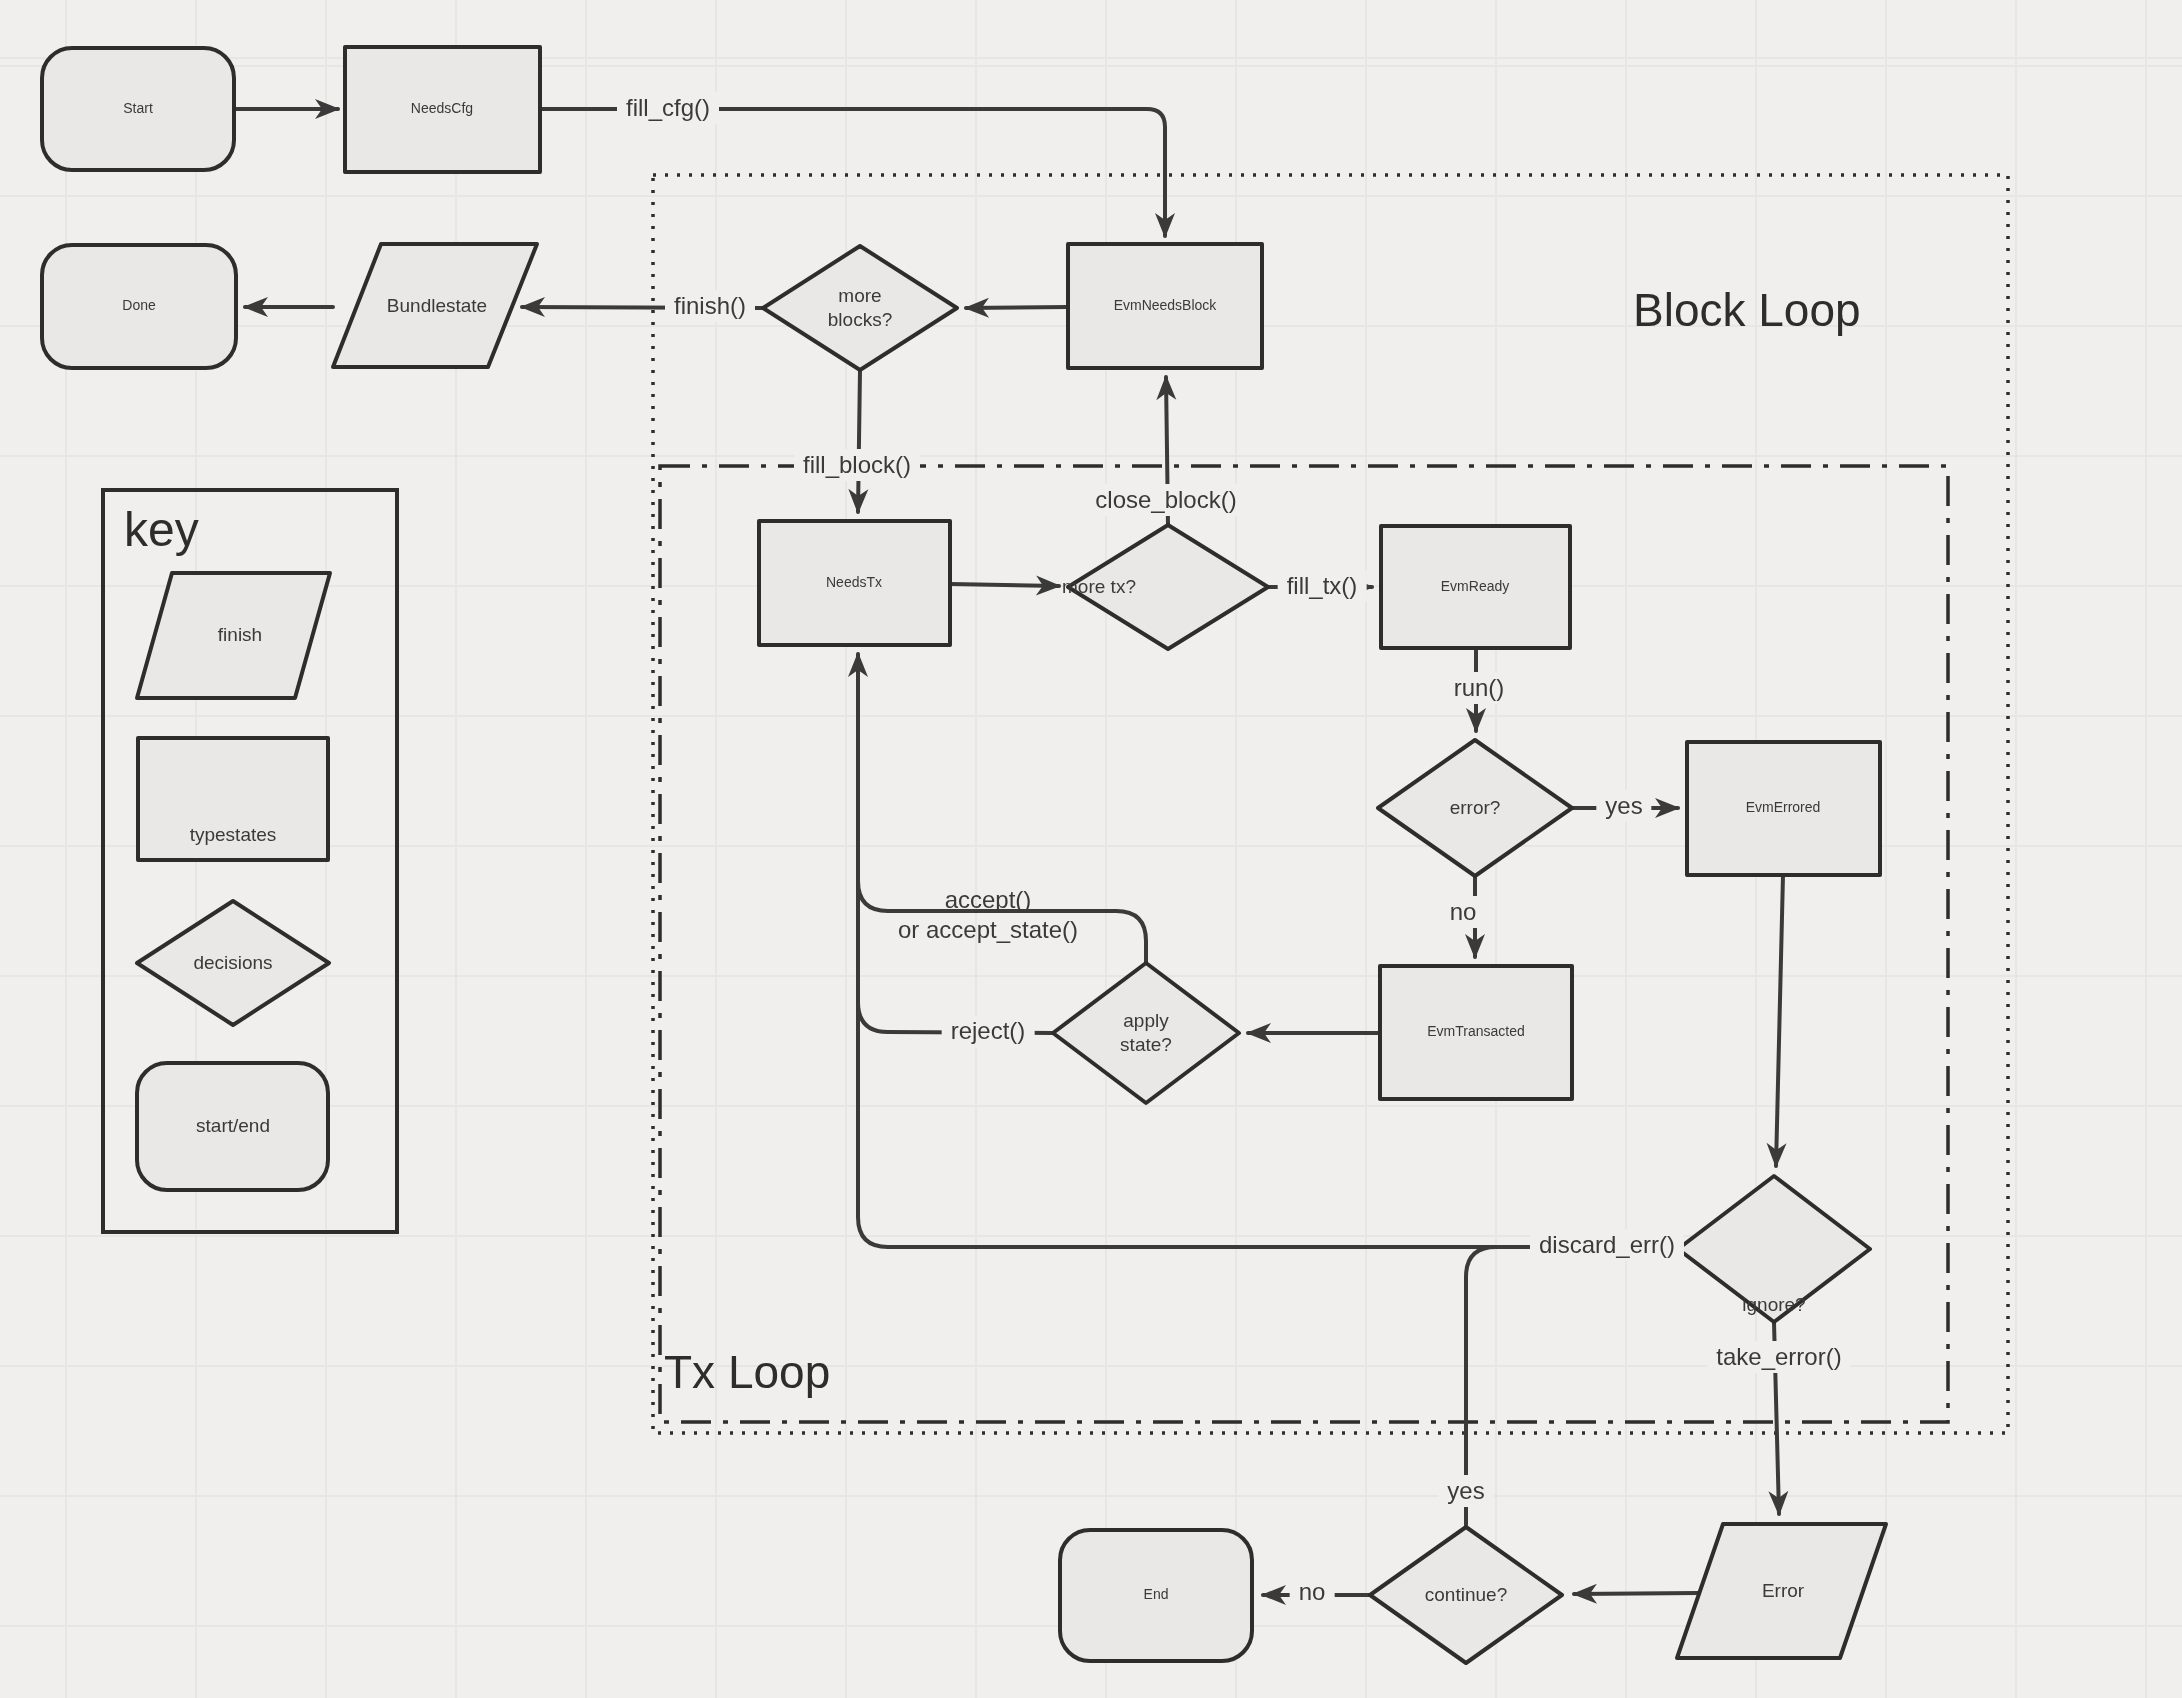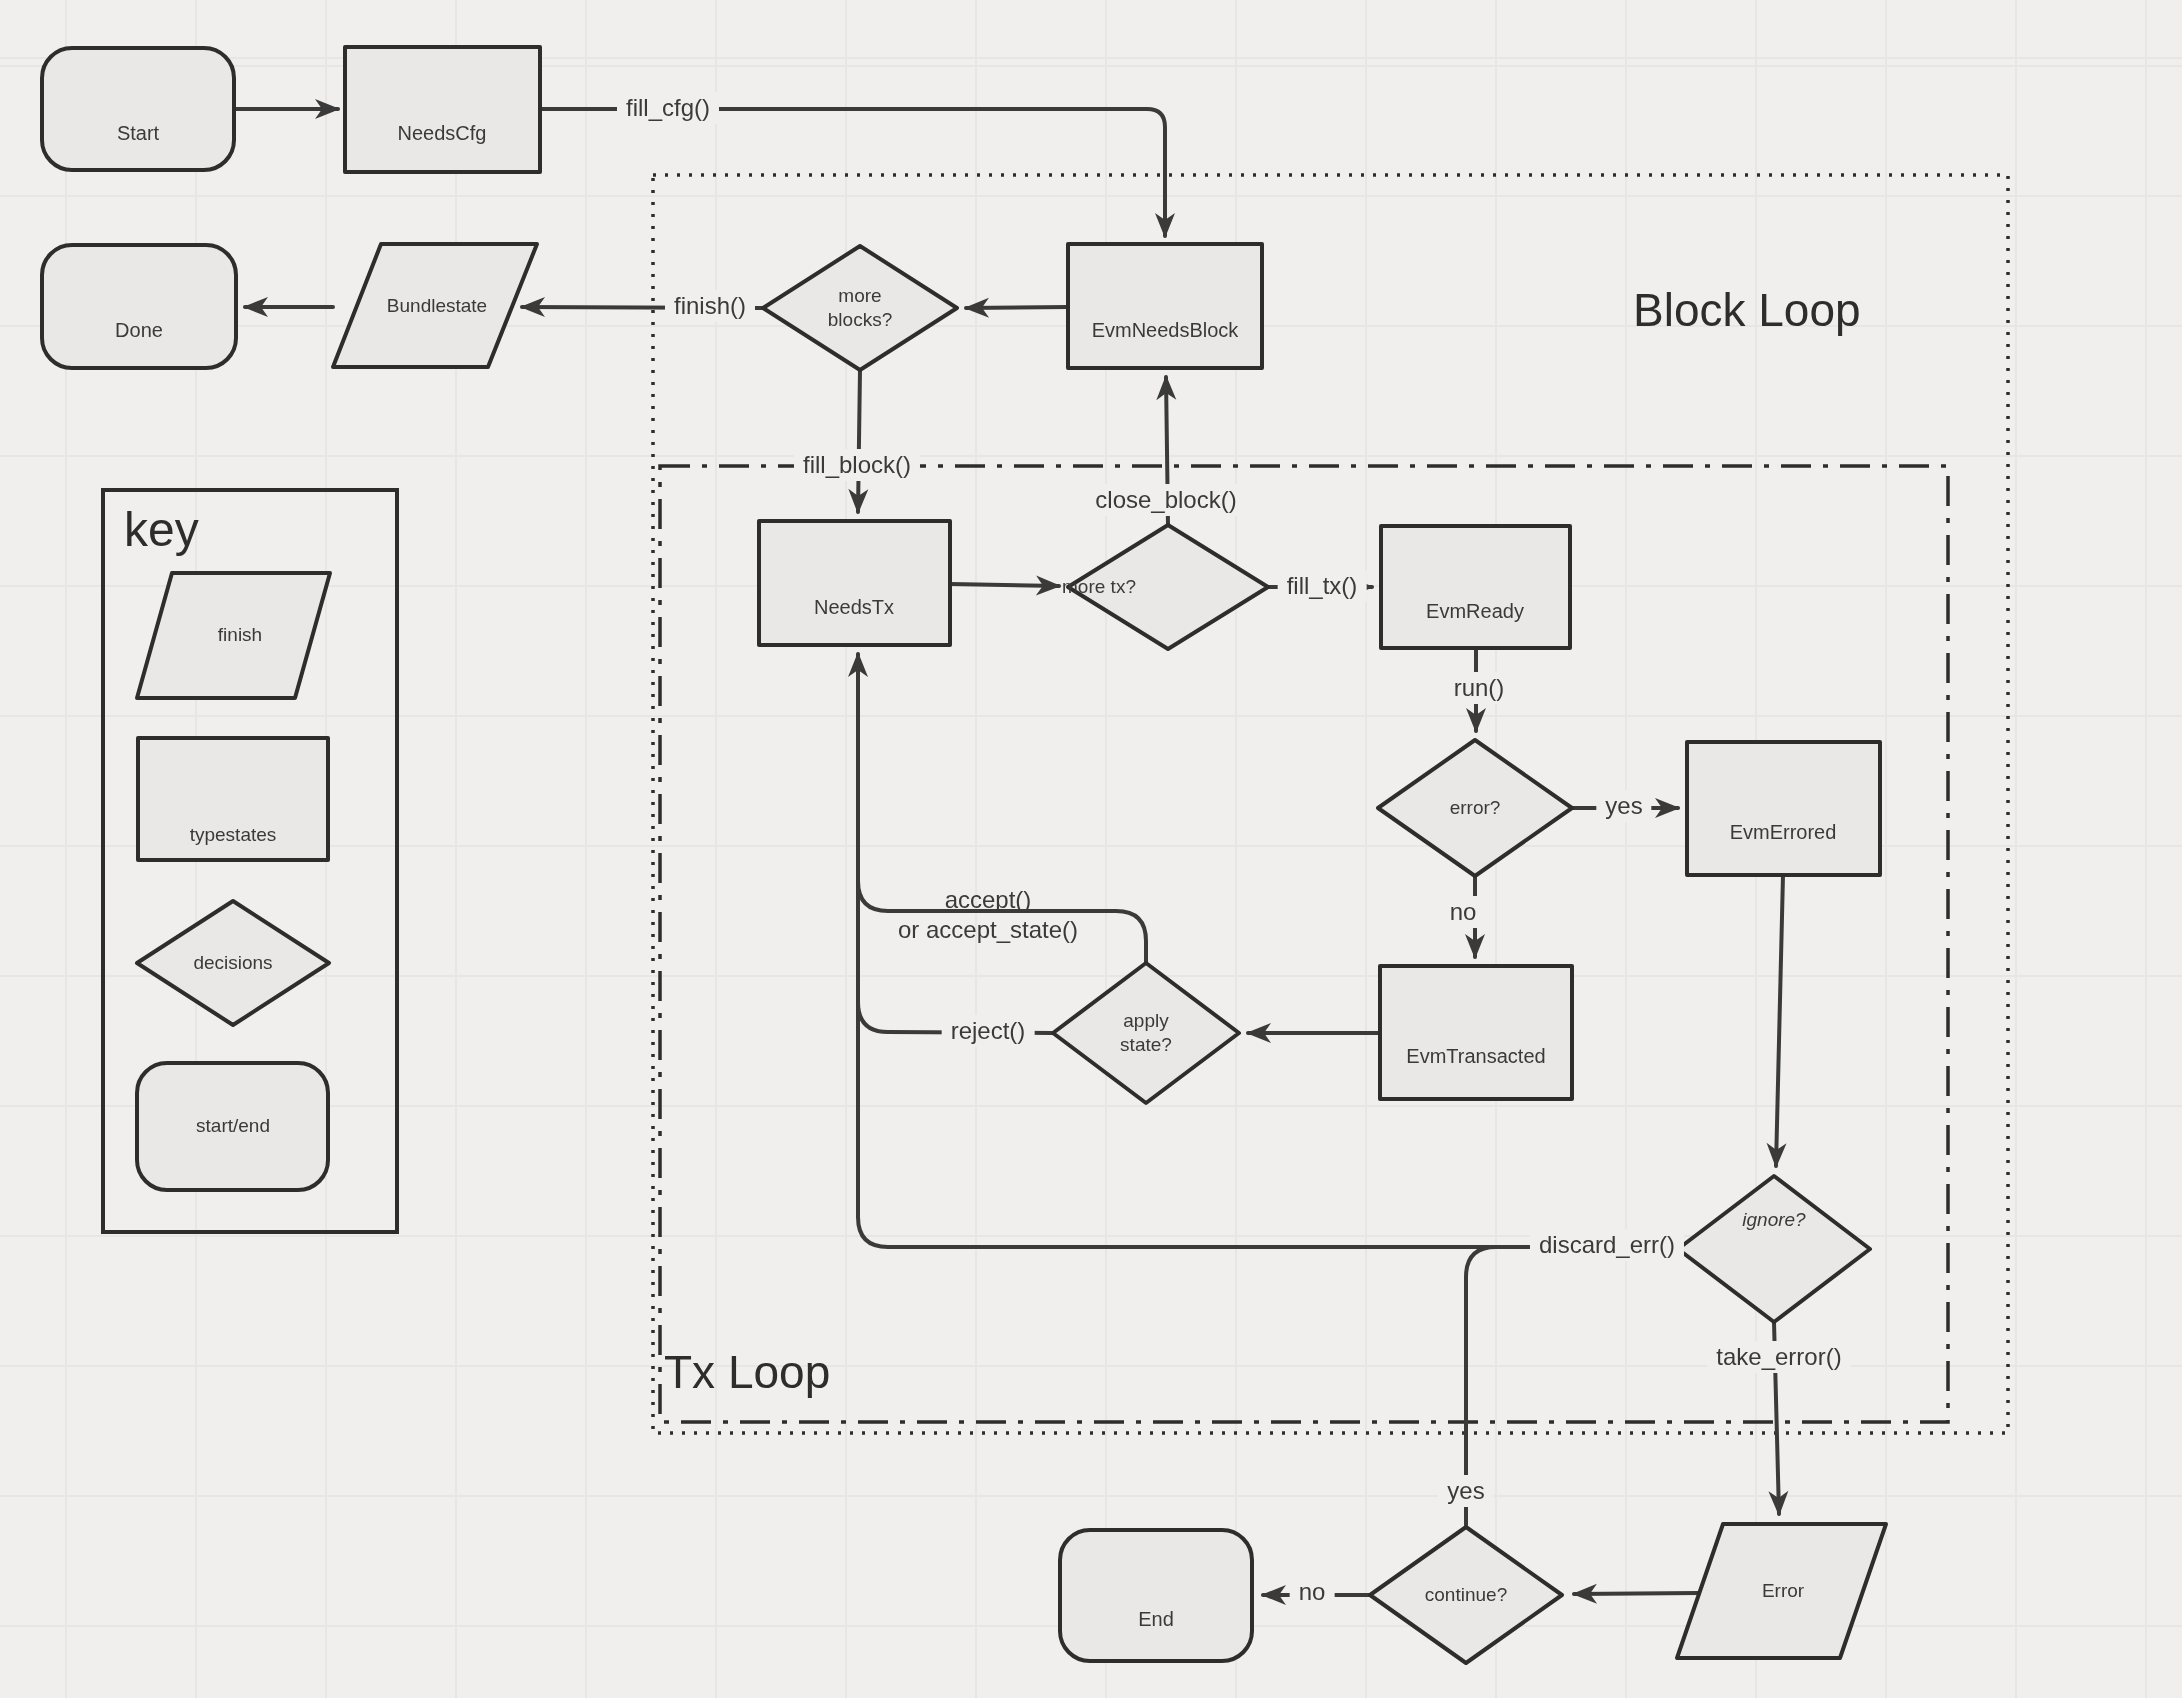--- a/index.html
+++ b/index.html
@@ -15,21 +15,21 @@
     color:#3a3a3a;
     overflow:hidden;
   }
   svg.layer{position:absolute;left:0;top:0;}
   .shape{fill:#e9e8e6;stroke:#2d2d2d;stroke-width:4px;stroke-linejoin:round;}
   .edge{fill:none;stroke:#3a3a3a;stroke-width:4px;stroke-linecap:round;}
   .loopborder{fill:none;stroke:#2d2d2d;stroke-width:3.5px;}
   .keyborder{fill:none;stroke:#2d2d2d;stroke-width:4px;}
   .lbl{position:absolute;transform:translate(-50%,-50%);white-space:nowrap;
        text-align:center;line-height:1.25;}
-  .nlbl{font-size:20px;margin-top:24px;}
+  .nlbl{font-size:14px;}
   .dlbl{font-size:19px;}
   .wrap{white-space:normal;}
   .elbl{font-size:24px;background:#f0efee;padding:1px 9px;}
   .title{position:absolute;font-size:46px;color:#2d2d2d;}
   .keytitle{position:absolute;font-size:48px;color:#2d2d2d;}
 </style>
 </head>
 <body>
 
 <div id="canvas">
@@ -106,21 +106,21 @@
   <div class="lbl dlbl" style="left:437px;top:306px;">Bundlestate</div>
   <div class="lbl dlbl wrap" style="left:860px;top:308px;width:110px;">more blocks?</div>
   <div class="lbl nlbl" style="left:1165px;top:306px;">EvmNeedsBlock</div>
   <div class="lbl nlbl" style="left:854px;top:583px;">NeedsTx</div>
   <div class="lbl dlbl" style="left:1099px;top:587px;">more tx?</div>
   <div class="lbl nlbl" style="left:1475px;top:587px;">EvmReady</div>
   <div class="lbl dlbl" style="left:1475px;top:808px;text-align:center;">error?</div>
   <div class="lbl nlbl" style="left:1783px;top:808px;">EvmErrored</div>
   <div class="lbl nlbl" style="left:1476px;top:1032px;">EvmTransacted</div>
   <div class="lbl dlbl wrap" style="left:1146px;top:1033px;width:100px;">apply state?</div>
-  <div class="lbl dlbl" style="left:1774px;top:1220px;font-style:italic;">ignore?</div>
+  <div class="lbl dlbl" style="left:1774px;top:1305px;">ignore?</div>
   <div class="lbl nlbl" style="left:1156px;top:1595px;text-align:right;">End</div>
   <div class="lbl dlbl" style="left:1466px;top:1595px;">continue?</div>
   <div class="lbl dlbl" style="left:1783px;top:1591px;">Error</div>
 
   <div class="lbl dlbl" style="left:240px;top:635px;">finish</div>
   <div class="lbl dlbl" style="left:233px;top:799px;margin-top:36px;">typestates</div>
   <div class="lbl dlbl" style="left:233px;top:963px;">decisions</div>
   <div class="lbl dlbl" style="left:233px;top:1126px;">start/end</div>
 
   <div class="lbl elbl" style="left:668px;top:108px;">fill_cfg()</div>

